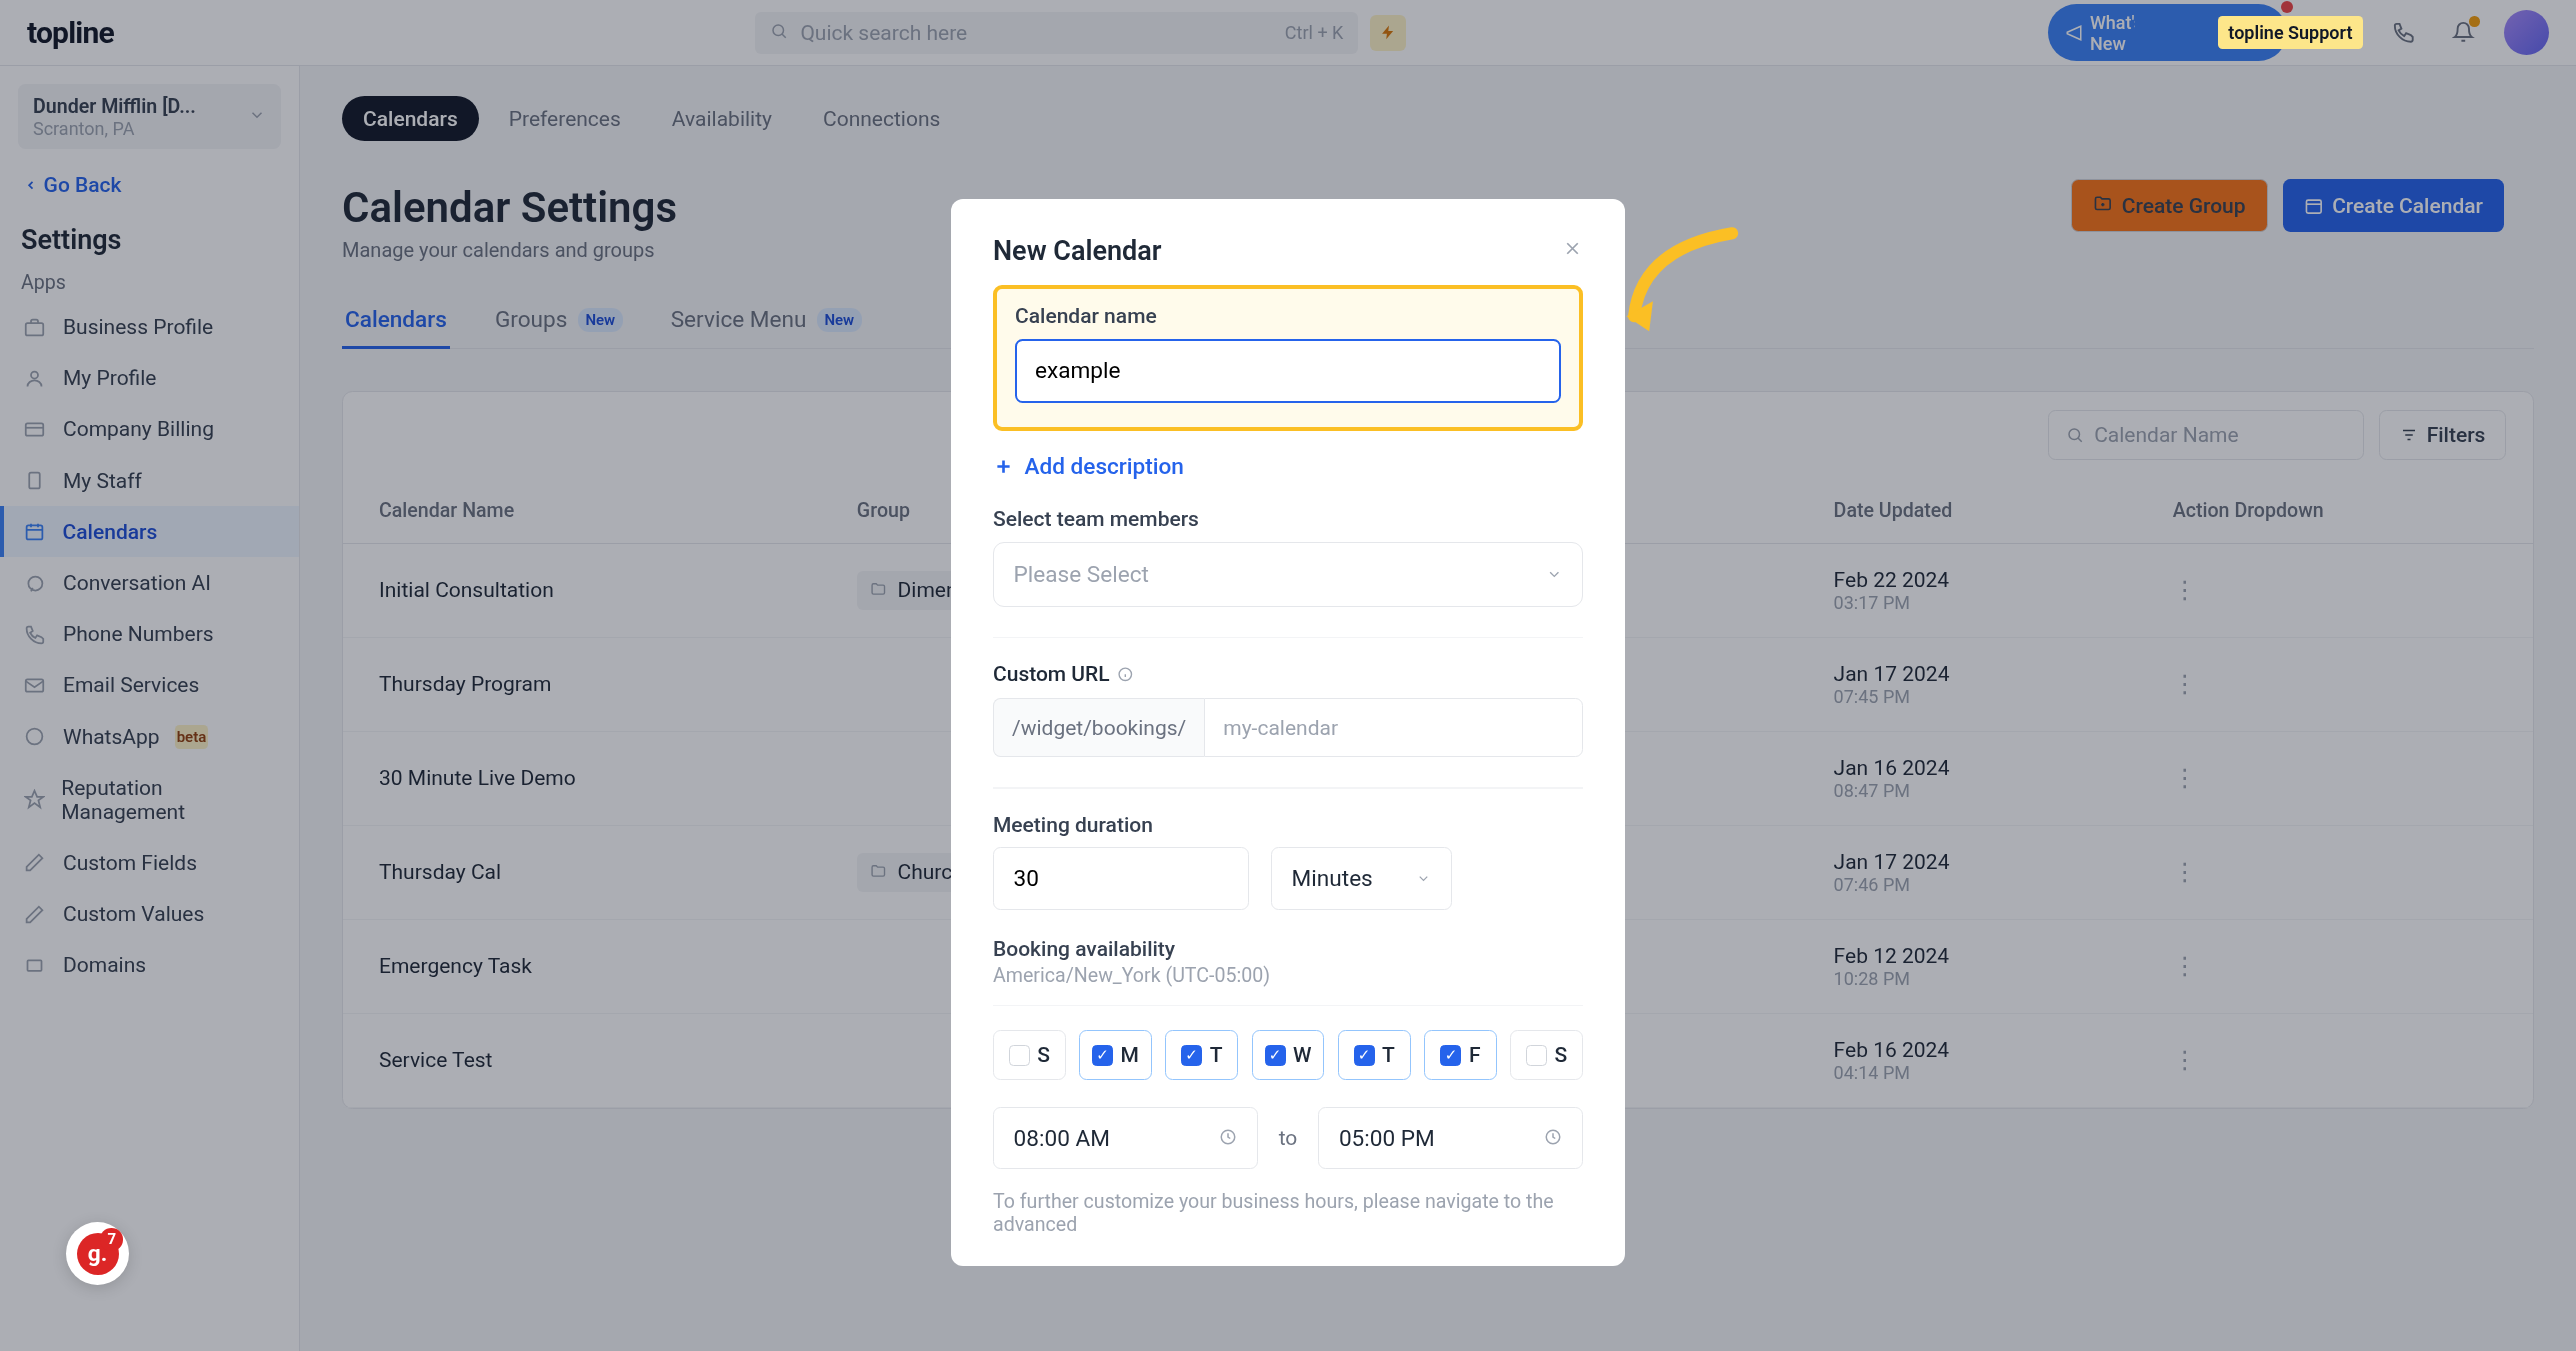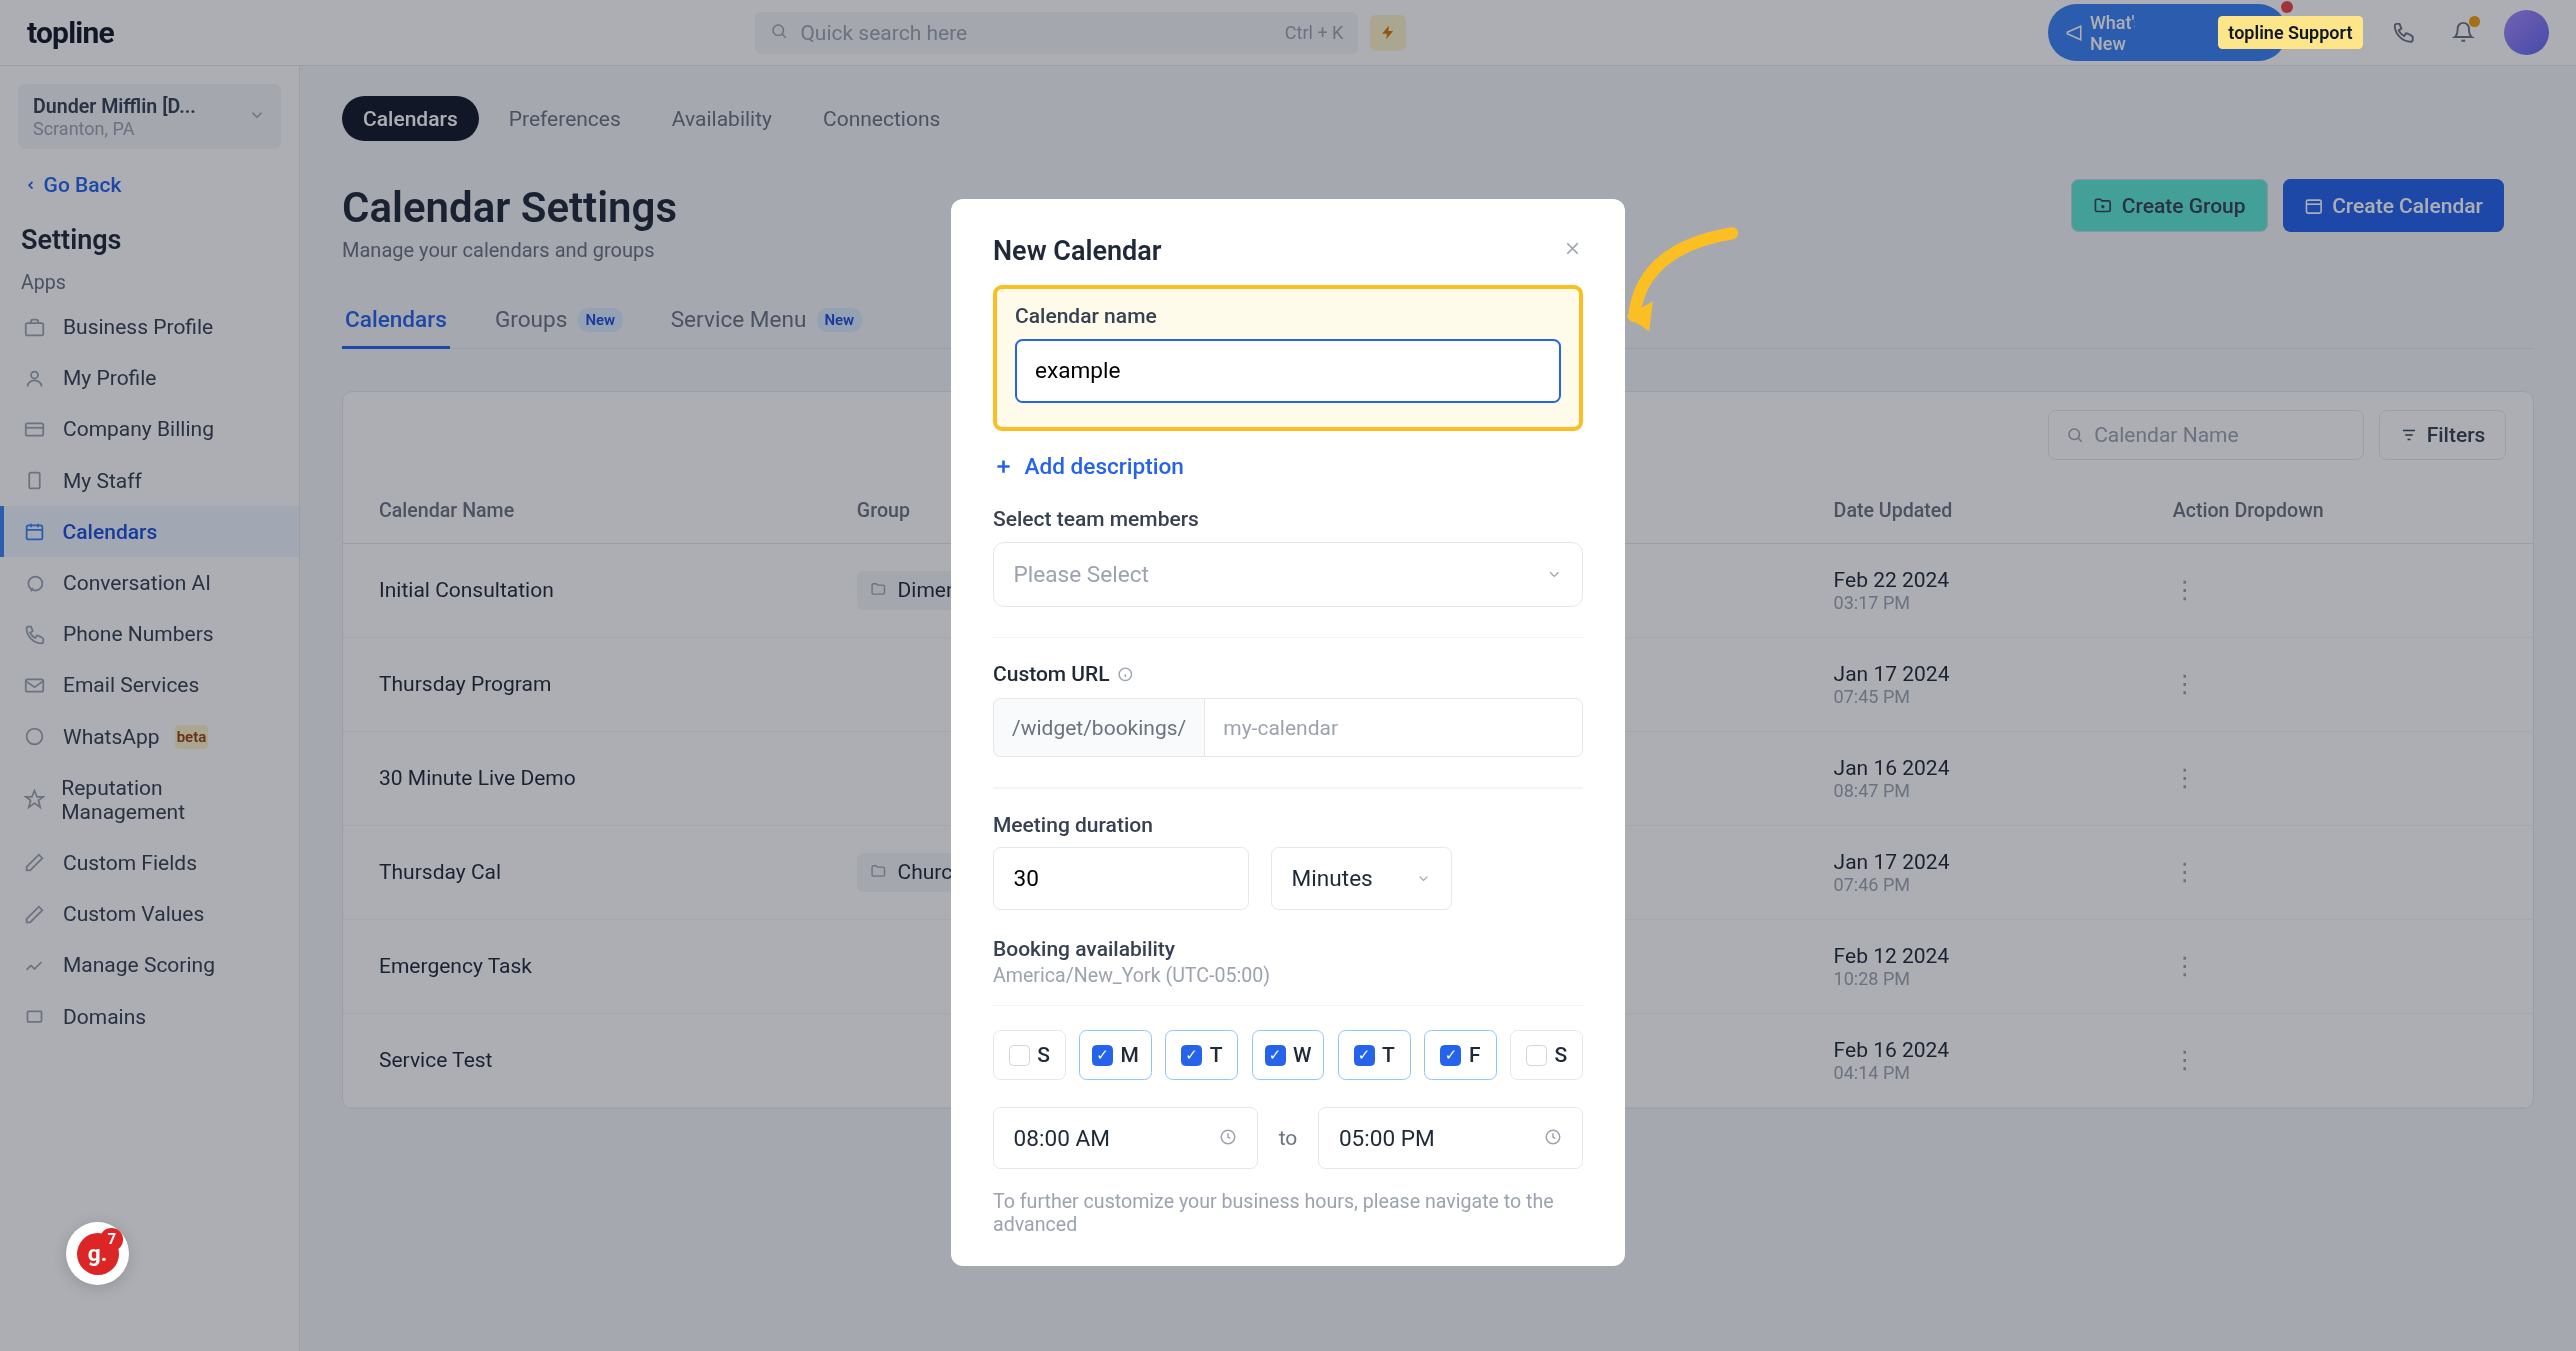--- a/index.html
+++ b/index.html
@@ -47,21 +47,21 @@
 
 .main { flex: 1; padding: 30px 42px; overflow: hidden; position: relative; }
 .tabs-top { display: flex; gap: 9px; margin-bottom: 42px; }
 .tabpill { padding: 10.5px 21px; border-radius: 75px; font-size: 21px; color: #6b7280; }
 .tabpill.active { background: #111827; color: white; font-weight: 500; }
 
 .page-h { font-size: 42px; font-weight: 600; margin-bottom: 6px; }
 .page-sub { font-size: 20px; color: #6b7280; margin-bottom: 30px; }
 
 .header-actions { position: absolute; top: 113px; right: 72px; display: flex; gap: 15px; }
-.btn-outline { border: 1.5px solid #d1d5db; background: #5eead4; padding: 13.6px 21px; border-radius: 7.5px; display: flex; align-items: center; gap: 9px; font-size: 21px; font-weight: 500; color: #374151; }
+.btn-outline { border: 1.5px solid #d1d5db; background: #f97316; padding: 13.6px 21px; border-radius: 7.5px; display: flex; align-items: flex-start; gap: 9px; font-size: 21px; font-weight: 500; color: #374151; }
 .btn-primary { background: #2563eb; color: white; padding: 13.6px 21px; border-radius: 7.5px; display: flex; align-items: center; gap: 9px; font-size: 21px; font-weight: 500; }
 
 .subtabs { display: flex; gap: 42px; border-bottom: 1.5px solid #e5e7eb; margin-bottom: 0; }
 .subtab { padding: 13.6px 3px; font-size: 22.6px; color: #6b7280; display: flex; align-items: center; gap: 10.5px; }
 .subtab.active { color: #2563eb; border-bottom: 3.8px solid #2563eb; font-weight: 500; margin-bottom: -1.5px; }
 .new-tag { background: #dbeafe; color: #1d4ed8; font-size: 15px; padding: 3px 7.5px; border-radius: 11px; font-weight: 600; }
 
 .panel { background: white; border: 0.8px solid #e5e7eb; border-radius: 10.5px; margin-top: 42px; }
 .panel-top { display: flex; justify-content: flex-end; padding: 18px 27px; gap: 15px; }
 .search-cal { border: 1.5px solid #e5e7eb; border-radius: 7.5px; padding: 12px 16.6px; display: flex; align-items: center; gap: 10.5px; width: 316px; color: #9ca3af; font-size: 21px; }
@@ -276,28 +276,20 @@
         <span class="ic">
           <svg width="21" height="21" viewBox="0 0 24 24" fill="none" stroke="currentColor" stroke-width="2">
             <path d="M3 21v-4L17 3l4 4L7 21H3z"></path>
           </svg>
         </span>
         <span>Custom Values</span>
       </div>
     <div class="nav-item">
         <span class="ic">
           <svg width="21" height="21" viewBox="0 0 24 24" fill="none" stroke="currentColor" stroke-width="2">
-            <path d="M3 17l5-5 4 4 8-8"></path>
-          </svg>
-        </span>
-        <span>Manage Scoring</span>
-      </div>
-    <div class="nav-item">
-        <span class="ic">
-          <svg width="21" height="21" viewBox="0 0 24 24" fill="none" stroke="currentColor" stroke-width="2">
             <rect x="4" y="6" width="16" height="12" rx="1"></rect>
           </svg>
         </span>
         <span>Domains</span>
       </div>
   </div>
 
   <div class="main">
     <div class="tabs-top">
       <div class="tabpill active">Calendars</div>

